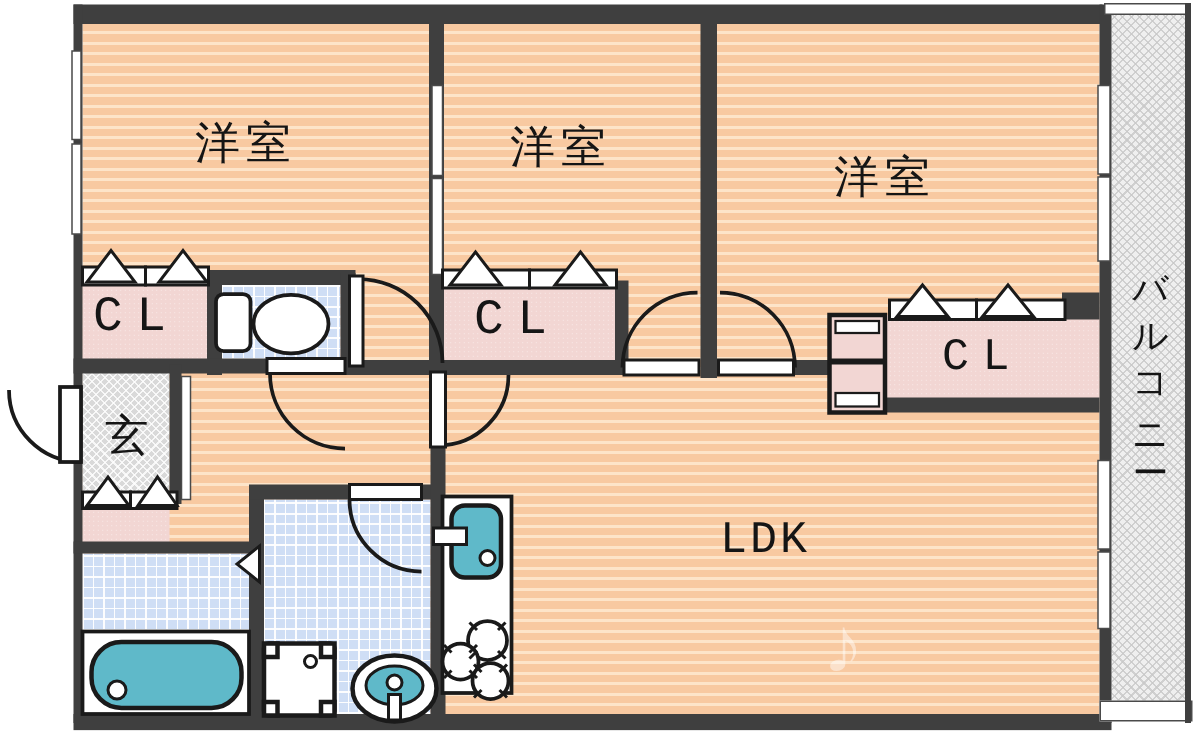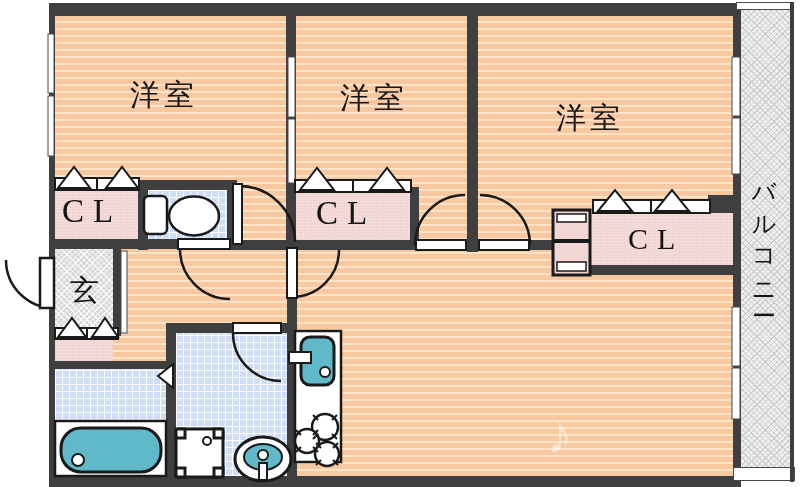--- a/index.html
+++ b/index.html
@@ -1,17 +1,17 @@
 <!DOCTYPE html>
 <html><head>
 <meta charset="utf-8">
 <style>
   html,body{margin:0;padding:0;background:#fff;}
   #plan{position:relative;width:800px;height:487px;background:#fff;overflow:hidden;
-        font-family:Liberation Serif, serif;}
+        font-family:Liberation Mono, monospace;}
   .abs{position:absolute;box-sizing:border-box;}
   .wall{background:#3f3f3f;}
   .floor-orange{background:repeating-linear-gradient(180deg,#f8c9a1 0px,#f8c9a1 5px,#fde4c9 5px,#fde4c9 7px);}
   .pink{background-color:#f2d6d3;
         background-image:radial-gradient(rgba(255,255,255,.55) 22%,rgba(0,0,0,0) 23%);
         background-size:3px 3px;}
   .tile{background-color:#cfdef5;
         background-image:repeating-linear-gradient(0deg,rgba(255,255,255,.95) 0 1px,rgba(0,0,0,0) 1px 7px),
                          repeating-linear-gradient(90deg,rgba(255,255,255,.95) 0 1px,rgba(0,0,0,0) 1px 7px);}
   .hatch-dark{background-color:#d9d9d9;
@@ -205,19 +205,20 @@
     </g>
   </svg>
 
   <div class="lbl lbl-room z25" style="left:130px;top:75px;">洋室</div>
   <div class="lbl lbl-room z25" style="left:340px;top:78px;">洋室</div>
   <div class="lbl lbl-room z25" style="left:556px;top:98px;">洋室</div>
   <div class="lbl lbl-cl z25" style="left:62px;top:193px;">CL</div>
   <div class="lbl lbl-cl z25" style="left:316px;top:195px;">CL</div>
   <div class="lbl lbl-cl z25" style="left:628px;top:222px;font-size:30px;">CL</div>
   <div class="lbl lbl-gen z25" style="left:70px;top:271px;">玄</div>
+  <div class="lbl lbl-ldk z25" style="left:480px;top:344px;">LDK</div>
   <div class="lbl lbl-balc z25" style="left:748px;top:165px;height:210px;">バルコニー</div>
 
   <div id="watermark">
     <span class="note">♪</span>
   </div>
 
 </div>
 
 </body></html>

